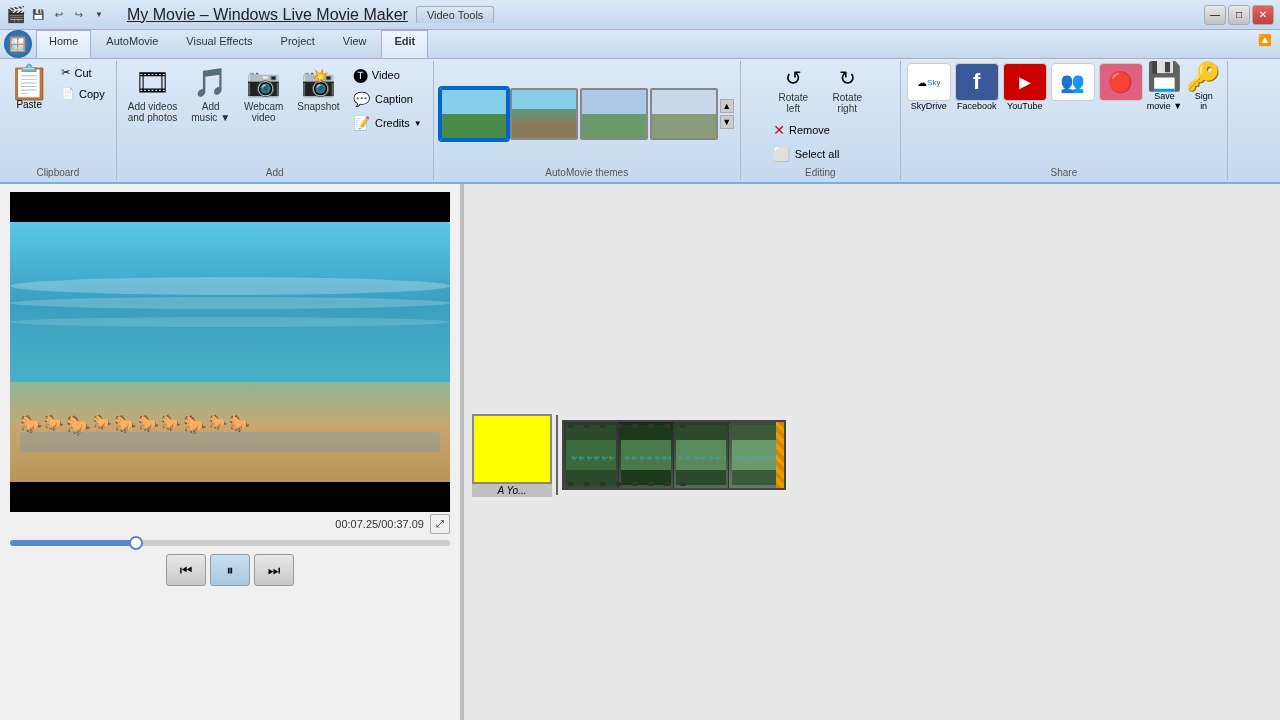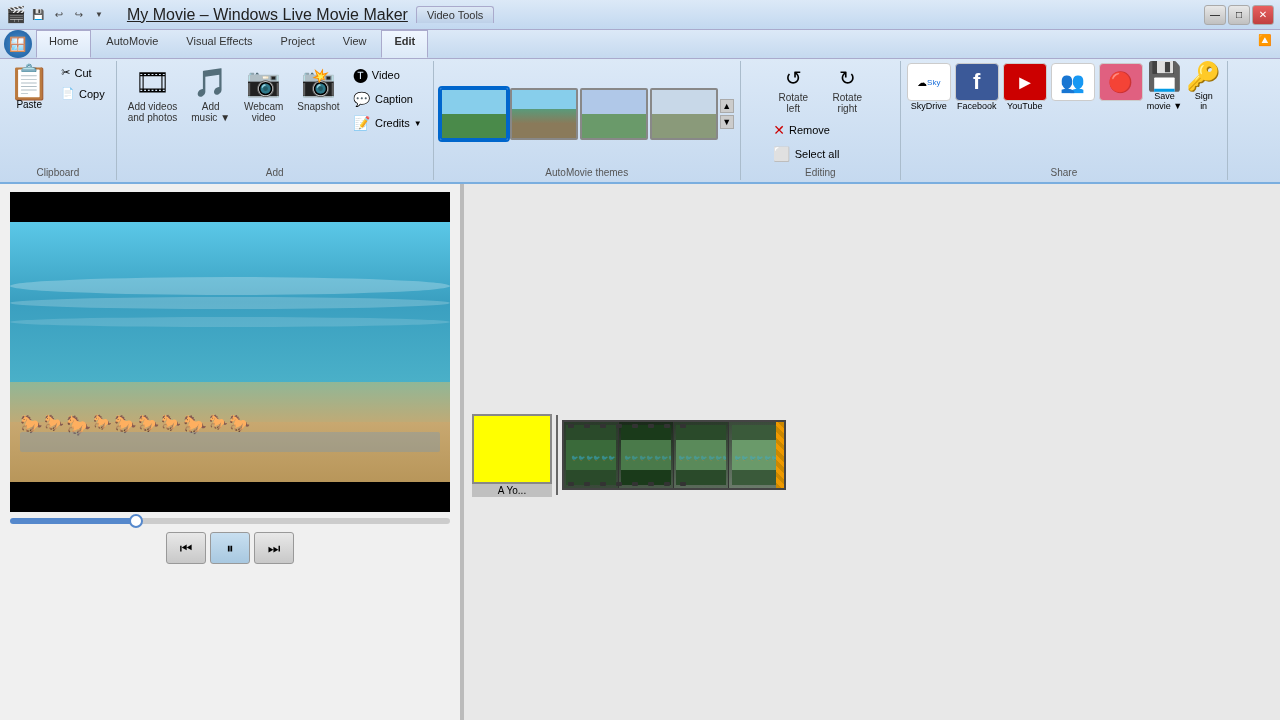--- a/index.html
+++ b/index.html
@@ -443,20 +443,24 @@
           <span style="font-size:19px;">🐎</span>
           <span style="font-size:15px;">🐎</span>
           <span style="font-size:17px;">🐎</span>
         </div>
 
         <div style="position:absolute;bottom:30px;left:10px;right:10px;height:20px;background:rgba(100,150,200,0.3);border-radius:2px;"></div>
       </div>
       <div class="preview-black-bar-bottom"></div>
     </div>
 
+    <div style="display:flex;align-items:center;width:440px;justify-content:flex-end;margin-top:2px;">
+      <span style="font-size:11px;color:#333;">00:07.25/00:37.09</span>
+      <button class="expand-btn" style="margin-left:6px;">⤢</button>
+    </div>
 
     <div style="width:440px;margin-top:2px;">
       <input type="range" min="0" max="100" value="28" style="width: 100%;">
     </div>
 
     <div id="playback-controls">
       <button class="play-btn">
         <span>⏮</span>
       </button>
       <button class="play-btn" style="background:linear-gradient(to bottom,#c8dff0,#a8c8e0);">
@@ -470,21 +474,21 @@
 
   <div style="width:4px;background:#bbb;"></div>
 
   <div id="storyboard">
     <div class="storyboard-inner">
 
       <div class="story-clip">
         <div class="story-thumb yellow-clip">
           <div style="width:100%;height:100%;background:#ffff00;display:flex;align-items:center;justify-content:center;"></div>
         </div>
-        <div style="background:#c0c0c0;padding:1px 18px;font-size:10px;margin-top:0;width:80px;text-align:center;">A Yo...</div>
+        <div style="background:#c0c0c0;padding:1px 18px;font-size:10px;margin-top:0;width:80px;text-align:center;font-style:italic;">A Yo...</div>
       </div>
 
       <div style="width:2px;height:80px;background:#666;margin:0 4px;"></div>
 
       <div style="display:flex;flex-direction:column;">
         <div class="film-strip" style="border:2px solid #444;height:70px;position:relative;">
 
           <div style="position:absolute;top:2px;left:0;right:0;display:flex;gap:10px;padding:0 4px;z-index:2;">
             <div class="notch"></div>
               <div class="notch"></div>

